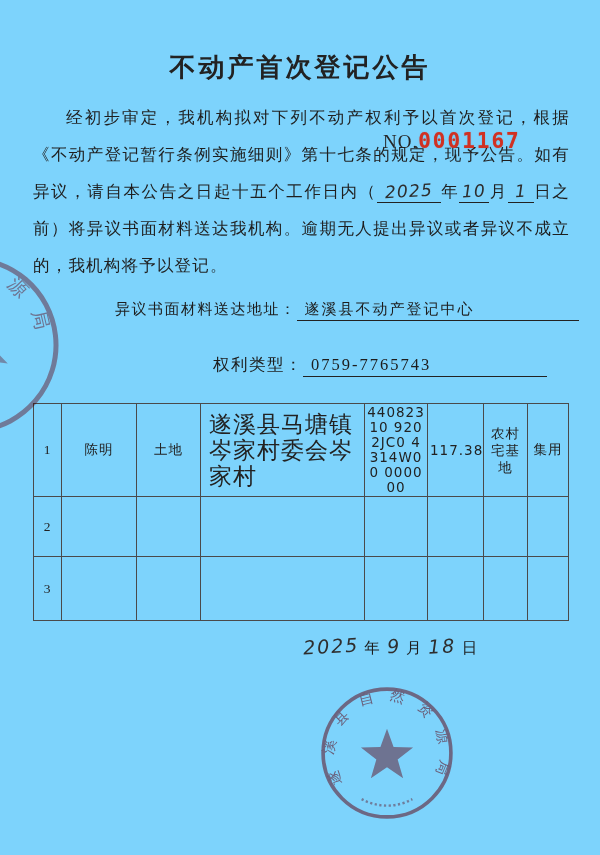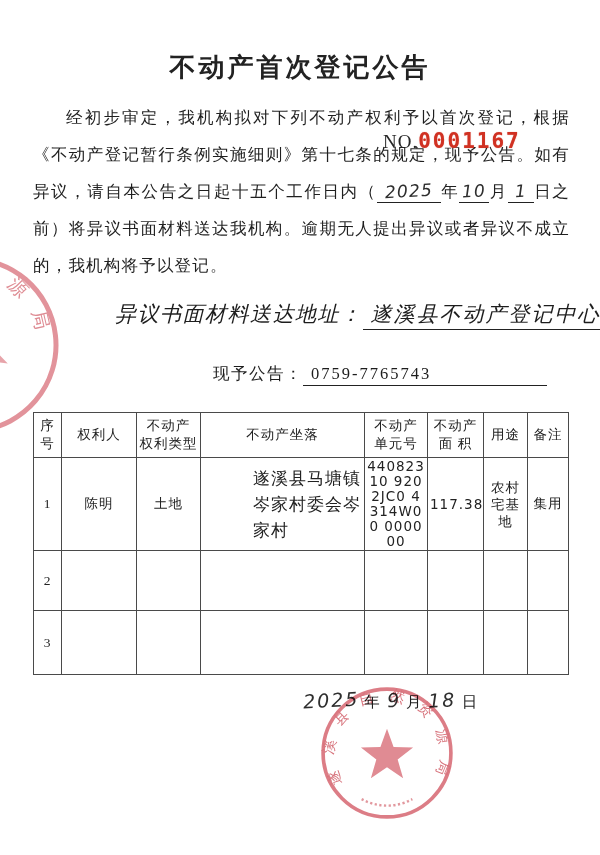--- a/index.html
+++ b/index.html
@@ -1,18 +1,18 @@
 <!DOCTYPE html>
 <html><head>
 <meta charset="utf-8">
 <style>
   html,body{margin:0;padding:0;background:#e8e8e8;}
   .page{
     position:relative;width:600px;height:855px;margin:0 auto;
-    background:#ffffff;overflow:hidden;
+    background:#7dd3fc;overflow:hidden;
     font-family:"Liberation Serif","DejaVu Serif",serif;color:#1d1d1d;
   }
   
   .doc-title{
     margin-top:50px;text-align:center;
     font-family:"Liberation Sans","DejaVu Sans",sans-serif;
     font-weight:bold;font-size:26px;letter-spacing:3px;color:#222;
   }
   
   .no-line{position:absolute;top:113px;left:383px;white-space:nowrap;margin-top:16px;}
@@ -34,21 +34,21 @@
   }
   .blank.year{min-width:64px;}
   .blank.month{min-width:30px;}
   .blank.day{min-width:26px;}
   .hw{
     font-family:"DejaVu Sans",sans-serif;font-style:italic;
     color:#2e2e2e;display:inline-block;transform:rotate(-3deg);
   }
   .blank .hw{font-size:17px;}
   
-  .addr-line{margin:16px 0 0 115px;font-size:21px;letter-spacing:1.5px;white-space:nowrap;font-style:italic;}
+  .addr-line{margin:16px 0 0 115px;font-size:15px;letter-spacing:1.5px;white-space:nowrap;}
   .contact-line{margin:14px 0 0 213px;font-size:16.5px;letter-spacing:1.5px;white-space:nowrap;}
   .fill-line{
     display:inline-block;border-bottom:1.3px solid #222;
     vertical-align:baseline;padding:0 6px 1px 8px;letter-spacing:2px;
   }
   .fill-line.addr{min-width:268px;}
   .fill-line.phone{min-width:230px;font-family:"Liberation Serif",serif;margin-top:20px;}
   
   table.notice{
     border-collapse:collapse;margin:26px 0 0 33px;width:535px;
@@ -59,21 +59,21 @@
     font-size:13.5px;font-weight:normal;text-align:center;vertical-align:middle;
     letter-spacing:1px;color:#222;overflow:hidden;
   }
   table.notice th{height:42px;line-height:18px;}
   tr.row1 td{height:84px;}
   tr.row2 td{height:57px;}
   tr.row3 td{height:61px;}
   td.hw-cell{font-family:"DejaVu Sans",sans-serif;}
   .hw-owner{font-size:21px;}
   .hw-type{font-size:17px;}
-  .hw-loc{font-size:17px;line-height:26px;text-align:left;padding-left:6px;display:block;margin-left:44px;}
+  .hw-loc{font-size:23px;line-height:26px;text-align:left;padding-left:6px;display:block;}
   .hw-unit{font-size:11.5px;line-height:15px;letter-spacing:0;word-break:break-all;}
   .hw-area{font-size:14px;}
   .hw-usage{font-size:13px;line-height:17px;}
   .hw-note{font-size:15px;}
   
   .footer-unit{margin:52px 0 0 330px;font-size:15.5px;letter-spacing:2px;}
   .footer-date{margin:14px 0 0 298px;font-size:15.5px;letter-spacing:2px;white-space:nowrap;}
   .footer-date .hw{font-size:19px;margin:0 5px;}
   
   .seal{position:absolute;pointer-events:none;mix-blend-mode:multiply;}
@@ -92,45 +92,35 @@
   </div>
 
   <div class="para">
     <span>经初步审定，我机构拟对下列不动产权利予以首次登记，根据《不动产登记暂行条例实施细则》第十七条的规定，现予公告。如有异议，请自本公告之日起十五个工作日内（</span><span class="blank year"><span class="hw">2025</span></span><span>年</span><span class="blank month"><span class="hw">10</span></span><span>月</span><span class="blank day"><span class="hw">1</span></span><span>日之前）将异议书面材料送达我机构。逾期无人提出异议或者异议不成立的，我机构将予以登记。</span>
   </div>
 
   <div class="addr-line">
     <span>异议书面材料送达地址：</span><span class="fill-line addr">遂溪县不动产登记中心</span>
   </div>
   <div class="contact-line">
-    <span>现予公告：</span><span class="fill-line phone">0759-7765743</span>
+    <span>权利类型：</span><span class="fill-line phone">0759-7765743</span>
   </div>
 
   <table class="notice">
     <colgroup>
       <col style="width:28px">
         <col style="width:75px">
         <col style="width:64px">
         <col style="width:164px">
       <col style="width:63px">
         <col style="width:56px">
         <col style="width:44px">
         <col style="width:41px">
     </colgroup>
     <tbody>
-        <tr>
-      <th>序号</th>
-      <th>权利人</th>
-      <th>不动产 权利类型</th>
-      <th>不动产坐落</th>
-      <th>不动产 单元号</th>
-      <th>不动产 面  积</th>
-      <th>用途</th>
-      <th>备注</th>
-    </tr>
     <tr class="row1">
       <td>1</td>
       <td class="hw-cell hw-owner">陈明</td>
       <td class="hw-cell hw-type">土地</td>
       <td class="hw-cell">
             <span class="hw-loc">遂溪县马塘镇岑家村委会岑家村</span>
           </td>
       <td class="hw-cell hw-unit">44082310 9202JC0 4314W00 000000</td>
       <td class="hw-cell hw-area">117.38m²</td>
       <td class="hw-cell hw-usage">农村 宅基地</td>

